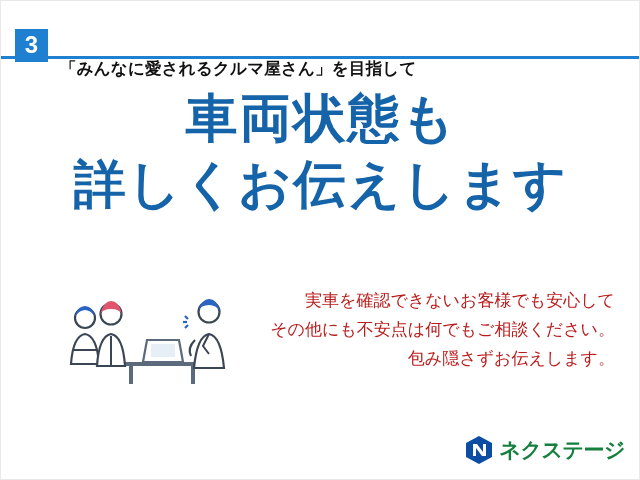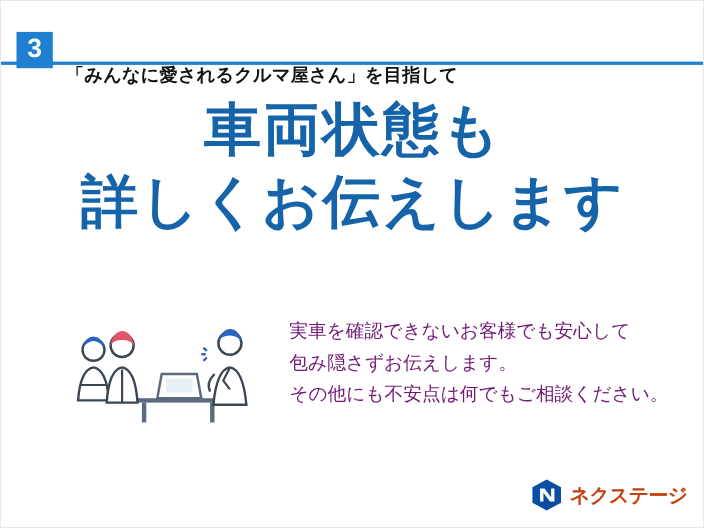--- a/index.html
+++ b/index.html
@@ -88,46 +88,46 @@
     top: 277px;
     width: 190px;
     height: 110px;
   }
   
   .bodycopy {
     position: absolute;
     left: 262px;
     top: 285px;
     width: 352px;
-    color: #701a75;
+    color: #b91c1c;
     font-size: 17px;
     line-height: 1.72;
-    text-align: left;
+    text-align: right;
   }
   .bodycopy div {
     white-space: nowrap;
   }
   
   .footer-logo {
     position: absolute;
     right: 14px;
     bottom: 14px;
     display: flex;
     align-items: center;
     gap: 6px;
   }
   .logo-mark {
     width: 30px;
     height: 30px;
     position: relative;
   }
   .logo-text {
-    font-size: 18px;
+    font-size: 21px;
     font-weight: bold;
-    color: #c2410c;
+    color: #15803d;
     letter-spacing: -0.5px;
   }
 </style>
 </head>
 <body>
 
 <div class="canvas">
 
   <div class="header">
     <div class="header-inner">
@@ -168,22 +168,22 @@
       <path d="M136 62 q-8 8 -4 16" fill="none" stroke="#3b4654" stroke-width="2.2"></path>
 
       <path d="M124 44 l4 0" stroke="#2b63c4" stroke-width="2.2"></path>
       <path d="M126 38 l3 3" stroke="#2b63c4" stroke-width="2.2"></path>
       <path d="M126 50 l3 -3" stroke="#2b63c4" stroke-width="2.2"></path>
     </svg>
   </div>
 
   <div class="bodycopy">
     <div>実車を確認できないお客様でも安心して</div>
+    <div>その他にも不安点は何でもご相談ください。</div>
     <div>包み隠さずお伝えします。</div>
-    <div>その他にも不安点は何でもご相談ください。</div>
   </div>
 
   <div class="footer-logo">
     <div class="logo-mark">
       <svg width="30" height="30" viewBox="0 0 30 30" xmlns="http://www.w3.org/2000/svg">
         <path d="M15 1 L28 8 L28 22 L15 29 L2 22 L2 8 Z" fill="#0b4da2"></path>
         <path d="M9 21 L9 9 L13 9 L19 17 L19 9 L22 9 L22 21 L18 21 L12 13 L12 21 Z" fill="#ffffff"></path>
       </svg>
     </div>
     <div class="logo-text">ネクステージ</div>

